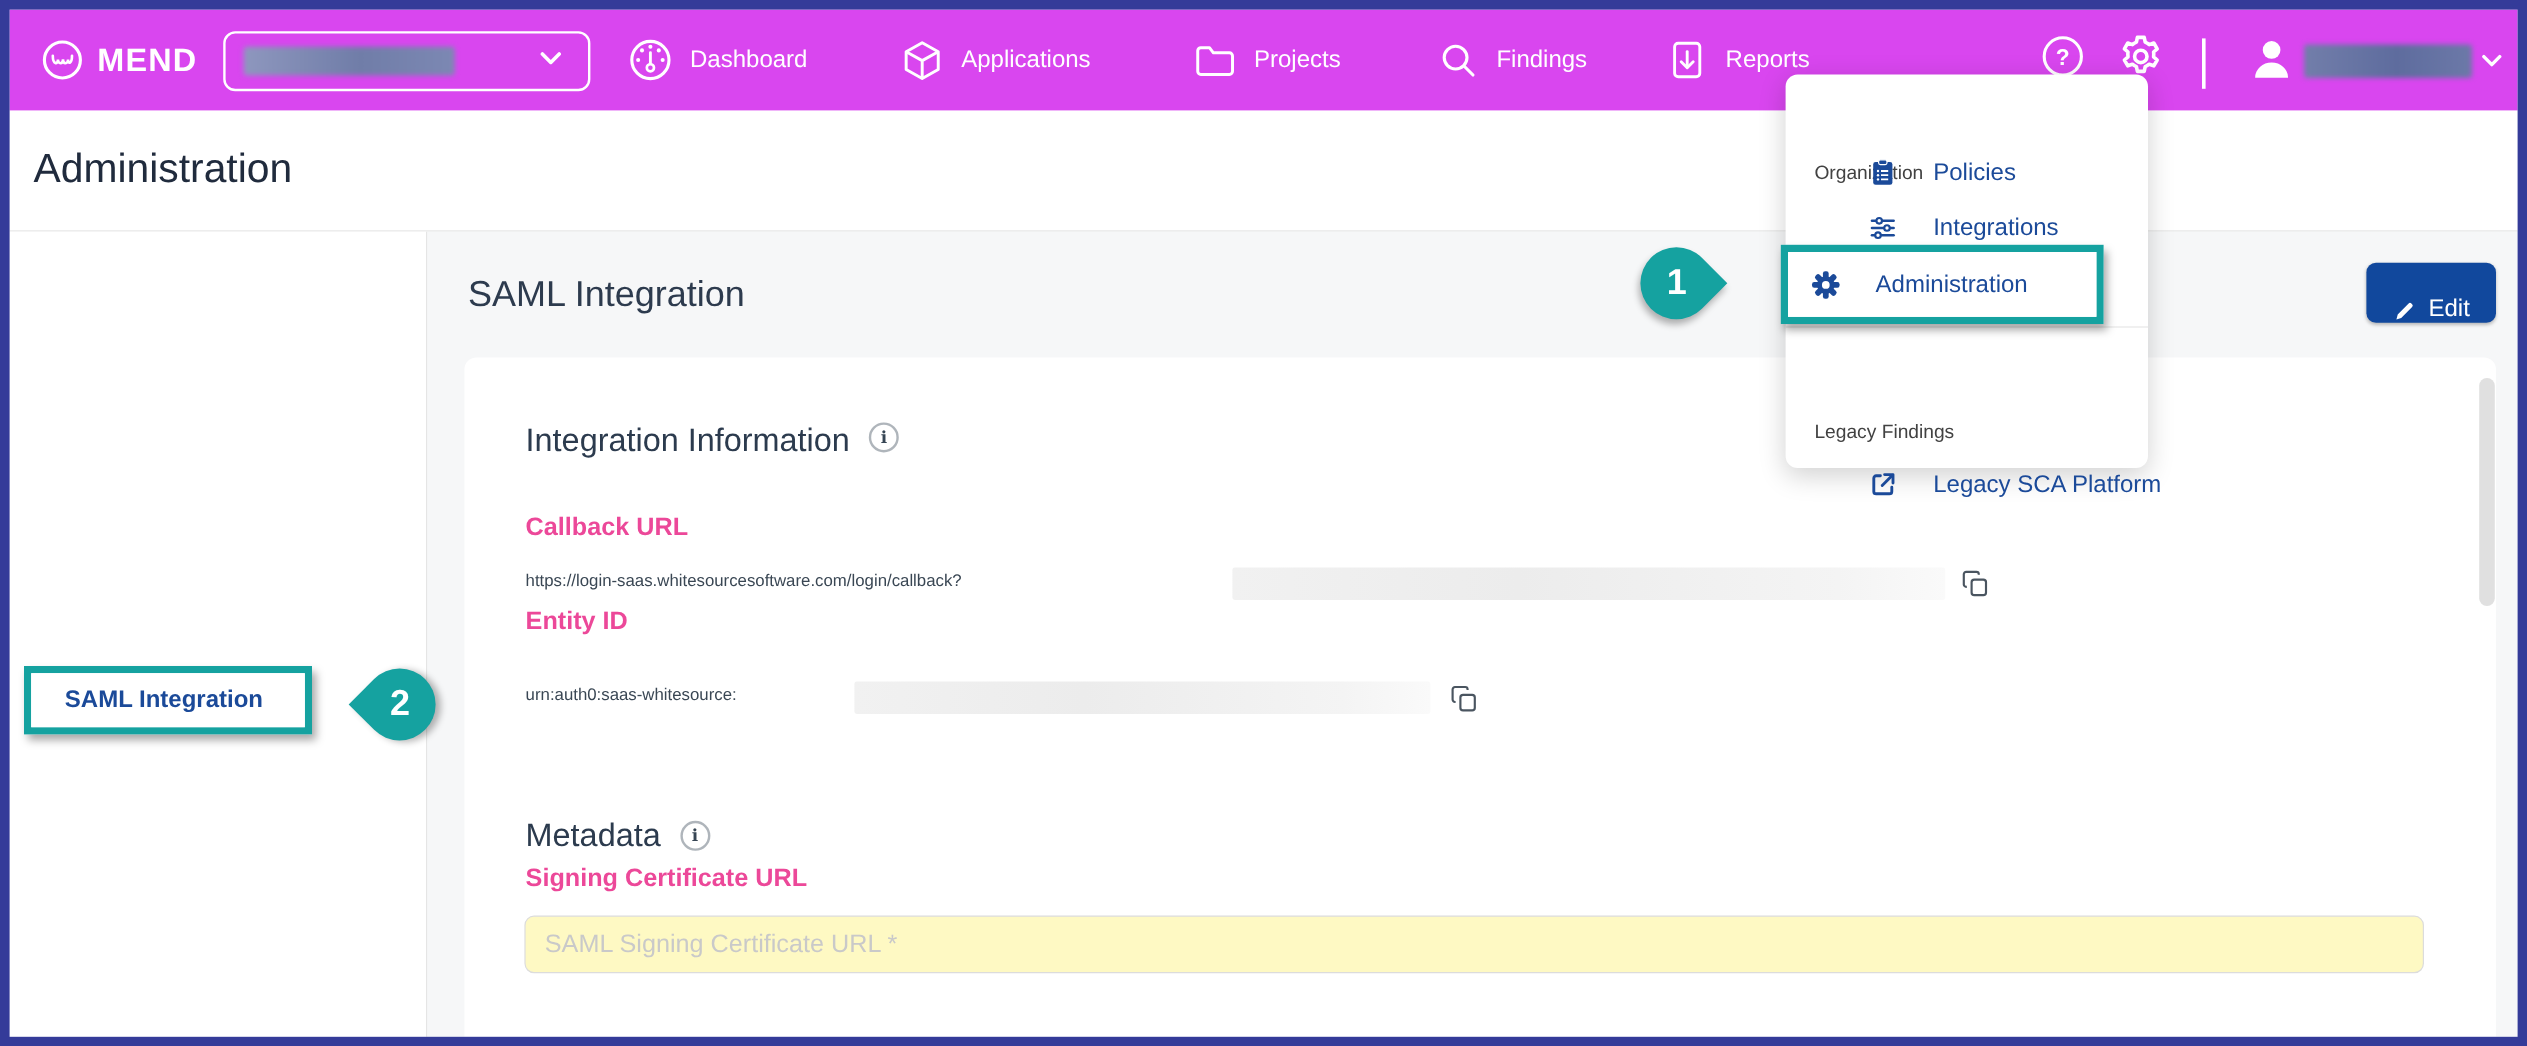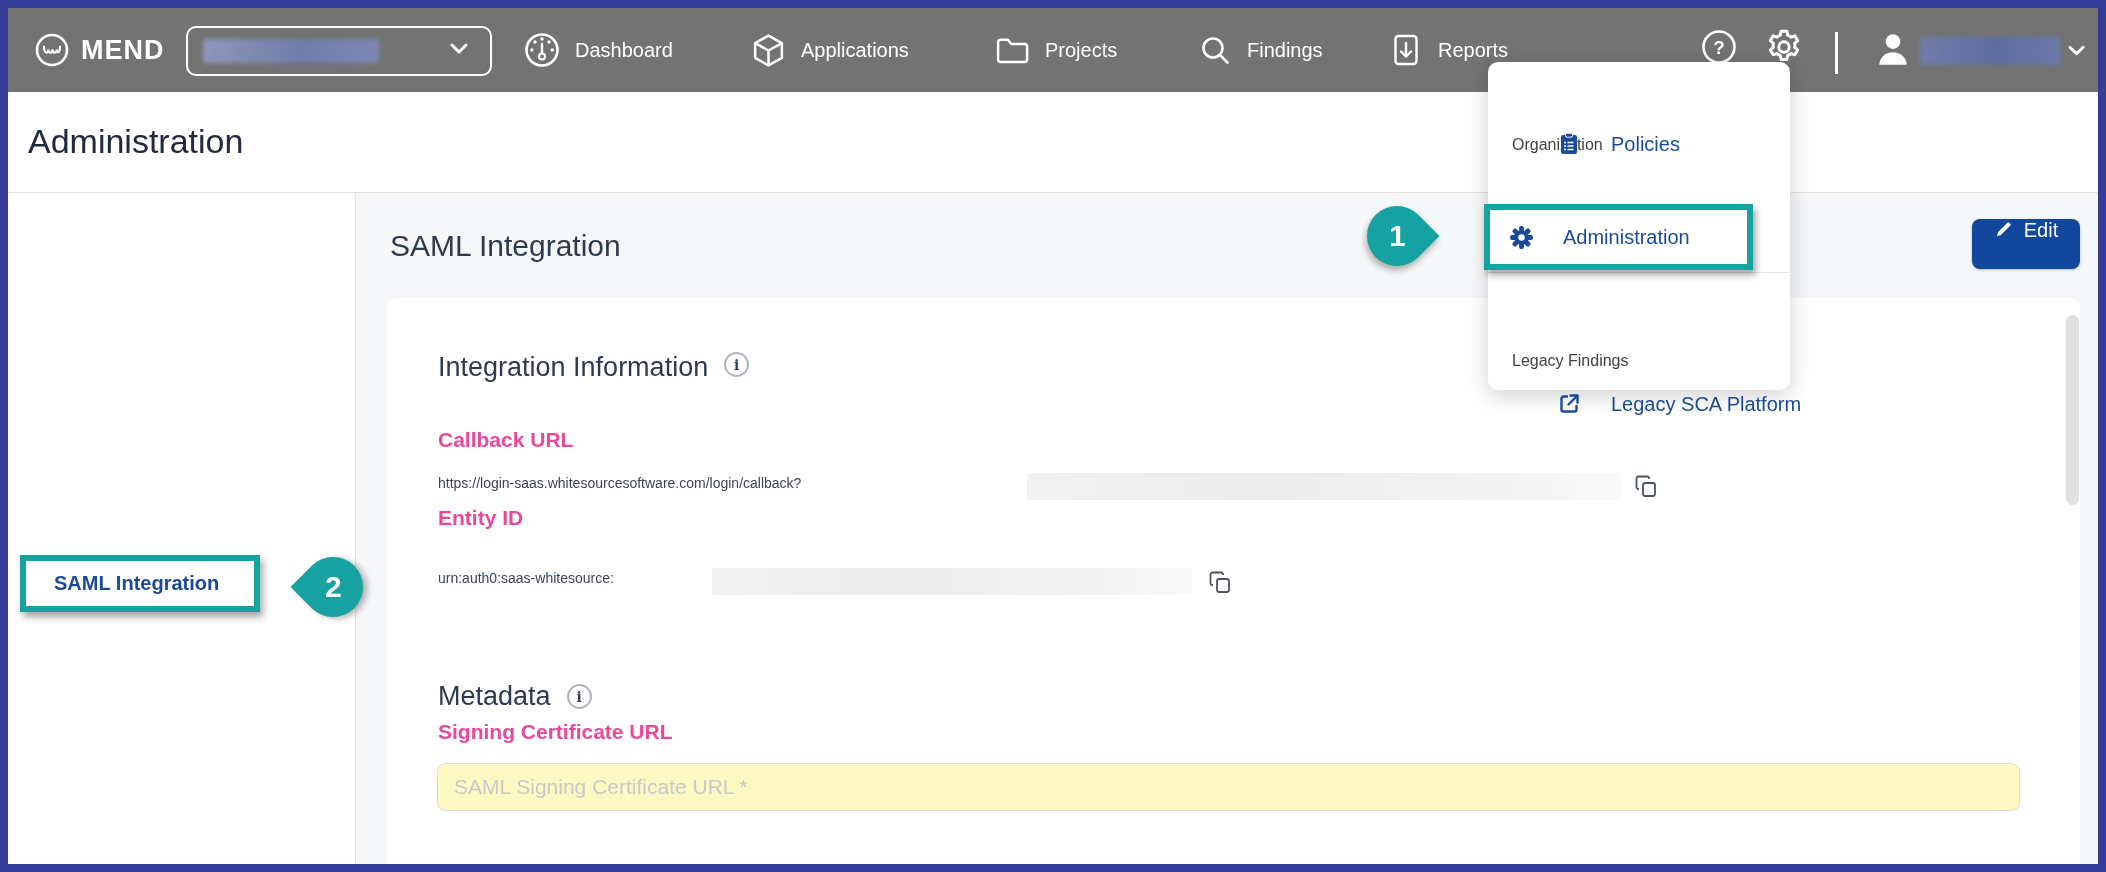--- a/index.html
+++ b/index.html
@@ -2,21 +2,21 @@
 <html><head>
 <meta charset="utf-8">
 <style>
   html,body{margin:0;padding:0;background:#fff;}
   .frame{position:relative;width:2106px;height:872px;background:#ffffff;overflow:hidden;
          font-family:"Liberation Sans",sans-serif;-webkit-font-smoothing:antialiased;}
   .abs{position:absolute;}
   .frame-border{position:absolute;inset:0;border:8px solid #343B99;pointer-events:none;z-index:60;}
 
   
-  .navbar{position:absolute;left:8px;top:8px;width:2090px;height:84px;background:#737373;z-index:10;}
+  .navbar{position:absolute;left:8px;top:8px;width:2090px;height:84px;background:#d946ef;z-index:10;}
   .brand{position:absolute;left:24px;top:22px;display:flex;align-items:center;gap:9px;color:#fff;}
   .brand-text{font-size:27px;font-weight:bold;letter-spacing:1px;color:#fff;}
   .org-select{position:absolute;left:178px;top:18px;width:302px;height:46px;border:2px solid #fff;
               border-radius:10px;display:flex;align-items:center;}
   .org-redact{position:absolute;left:15px;top:11px;width:176px;height:24px;border-radius:3px;
               background:linear-gradient(90deg,#8E97BE,#707DA8 55%,#7C88B3);filter:blur(2px);}
   .org-chevron{position:absolute;right:22px;top:15px;}
   .nav-item{position:absolute;top:21px;height:42px;display:flex;align-items:center;gap:14px;
             color:#fff;font-size:20px;cursor:pointer;}
   .nav-right{position:absolute;display:flex;align-items:center;}
@@ -30,21 +30,21 @@
 
   
   .sidebar{position:absolute;left:8px;top:193px;width:347px;height:671px;background:#fff;
            border-right:1px solid #E5E5E5;z-index:4;}
   .sb-item{position:absolute;left:48px;font-size:20px;color:#6F6F6F;line-height:24px;cursor:pointer;}
 
   
   .content-bg{position:absolute;left:356px;top:193px;width:1742px;height:671px;background:#F6F7F8;z-index:1;}
   .content-heading{position:absolute;left:390px;top:229px;font-size:30px;color:#2D3B4E;z-index:2;}
   .edit-btn{position:absolute;left:1972px;top:219px;width:108px;height:50px;background:#11489D;
-            border-radius:8px;display:flex;align-items:flex-start;justify-content:center;gap:10px;
+            border-radius:8px;display:flex;align-items:flex-end;justify-content:center;gap:10px;
             color:#fff;font-size:20px;z-index:2;cursor:pointer;box-shadow:0 1px 3px rgba(0,0,0,.25);}
   .card{position:absolute;left:387px;top:298px;width:1693px;height:566px;background:#fff;
         border-radius:10px 10px 0 0;z-index:2;}
   .scroll-thumb{position:absolute;left:2066px;top:315px;width:13px;height:190px;border-radius:7px;
                 background:#E0E0E0;z-index:3;cursor:pointer;}
   .section-heading{position:absolute;font-size:27px;color:#2C3B4E;z-index:3;}
   .info-icon{display:inline-flex;align-items:center;justify-content:center;width:25px;height:25px;
              border:2px solid #36455466;border-radius:50%;font-family:"DejaVu Serif",serif;
              font-size:14px;font-weight:600;color:#364554;box-sizing:border-box;}
   .field-label{position:absolute;font-size:21px;font-weight:bold;color:#ec4899;z-index:3;}
@@ -270,20 +270,33 @@
             <line x1="10.5" y1="10.5" x2="16.5" y2="10.5" stroke="#fff" stroke-width="1.5"></line>
           <circle cx="8" cy="14" r="1" fill="#fff"></circle>
             <line x1="10.5" y1="14" x2="16.5" y2="14" stroke="#fff" stroke-width="1.5"></line>
           <circle cx="8" cy="17.5" r="1" fill="#fff"></circle>
             <line x1="10.5" y1="17.5" x2="16.5" y2="17.5" stroke="#fff" stroke-width="1.5"></line>
         </svg>
       </span>
       <span class="mi-label">Policies</span>
     </div>
 
+    <div class="menu-item" style="top:108px;">
+      <span class="mi-icon">
+        <svg width="24" height="24" viewBox="0 0 24 24" fill="none">
+          <line x1="3" y1="6" x2="21" y2="6" stroke="#1B4A99" stroke-width="2.2" stroke-linecap="round"></line>
+          <circle cx="9" cy="6" r="2.3" fill="#fff" stroke="#1B4A99" stroke-width="1.8"></circle>
+          <line x1="3" y1="12" x2="21" y2="12" stroke="#1B4A99" stroke-width="2.2" stroke-linecap="round"></line>
+          <circle cx="15.5" cy="12" r="2.3" fill="#fff" stroke="#1B4A99" stroke-width="1.8"></circle>
+          <line x1="3" y1="18" x2="21" y2="18" stroke="#1B4A99" stroke-width="2.2" stroke-linecap="round"></line>
+          <circle cx="8" cy="18" r="2.3" fill="#fff" stroke="#1B4A99" stroke-width="1.8"></circle>
+        </svg>
+      </span>
+      <span class="mi-label">Integrations</span>
+    </div>
 
     <div class="menu-divider"></div>
 
     <div class="menu-group-label" style="top:290px;">Legacy Findings</div>
 
     <div class="menu-item" style="top:278px;">
       <span class="mi-icon" style="top:44px;"></span>
     </div>
     <div class="menu-item" style="top:322px;">
       <span class="mi-icon">

